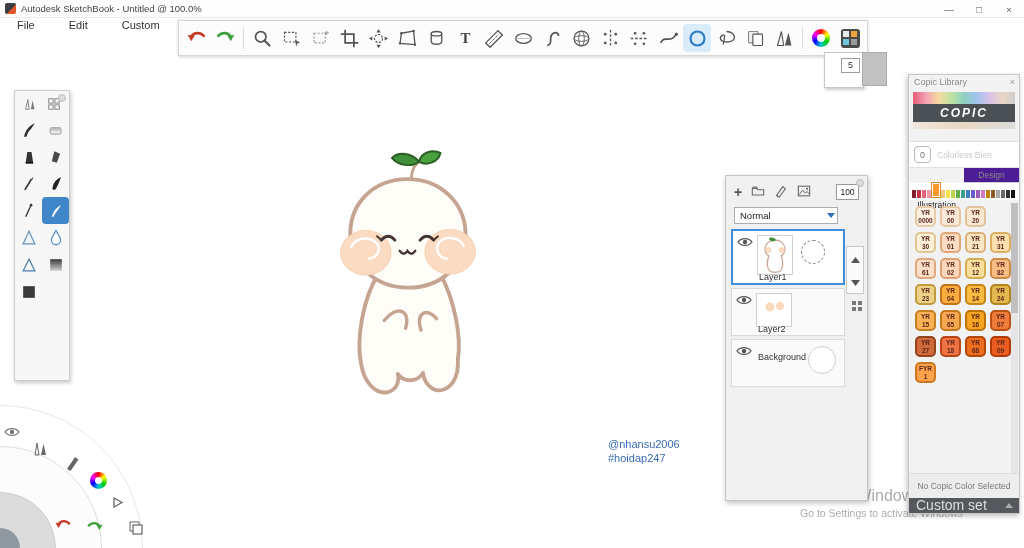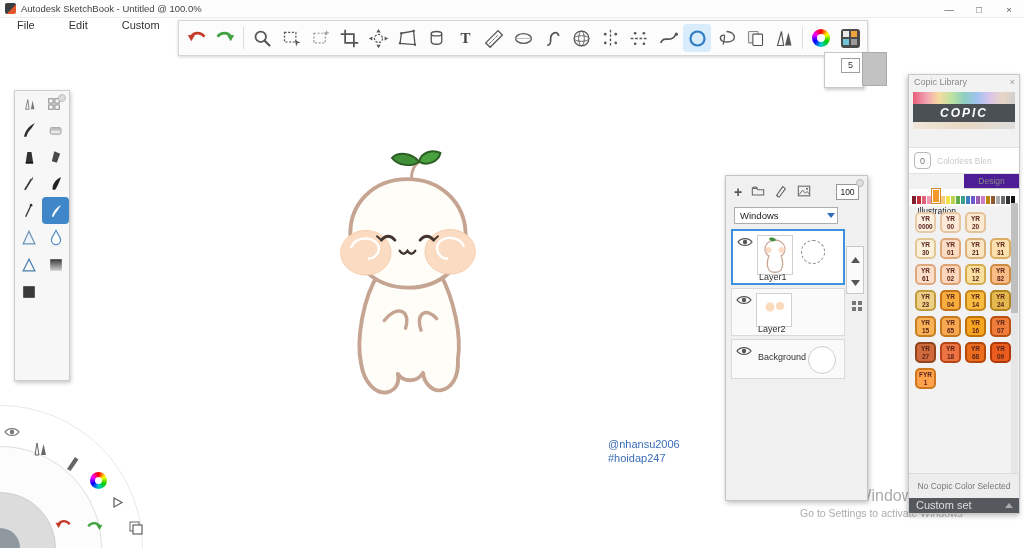--- a/index.html
+++ b/index.html
@@ -80,41 +80,41 @@
   .lname{position:absolute;left:26px;bottom:1px;font-size:9px;color:#333;}
   .bgname{position:absolute;left:26px;top:12px;font-size:9px;color:#333;}
   .bgswatch{position:absolute;right:8px;top:6px;width:26px;height:26px;border-radius:50%;background:#fff;border:1px solid #cfcfcf;}
   .reorder{position:absolute;right:3px;top:70px;width:16px;height:46px;background:#fafafa;border:1px solid #c9c9c9;display:flex;flex-direction:column;align-items:center;justify-content:space-around;}
   .gridico{position:absolute;right:4px;top:122px;}
 
   
   #copic-panel{position:absolute;left:908px;top:74px;width:112px;height:440px;background:#f2f2f2;border:1px solid #c8c8c8;box-shadow:-1px 2px 5px rgba(0,0,0,.25);z-index:12;box-sizing:border-box;}
   .cp-title{height:15px;font-size:9px;color:#888;padding-left:5px;line-height:15px;position:relative;}
   .cp-close{position:absolute;right:4px;top:0;font-size:9px;color:#999;line-height:15px;}
-  .cp-logo{margin:2px 4px 18px 4px;}
+  .cp-logo{margin:2px 4px 12px 4px;}
   .lg-top{height:12px;background:linear-gradient(90deg,#e85d75,#f2a0b5,#f7d9a0,#bfe3a0,#8fd0c0,#9fc3ef,#d9c3ea,#e9d5c5,#cfcfcf);}
   .lg-mid{height:18px;background:#4b5055;color:#fff;font-size:12px;font-weight:bold;font-style:italic;text-align:center;line-height:18px;letter-spacing:2px;}
   .lg-bot{height:7px;background:linear-gradient(90deg,#f0e6da,#e8d8c2,#dddddd);}
   .cp-colorless{height:25px;background:#fff;display:flex;align-items:center;padding:0 5px;gap:6px;border-top:1px solid #e2e2e2;border-bottom:1px solid #e2e2e2;}
   .cl-chip{width:17px;height:17px;border:1.5px solid #b9b9b9;border-radius:4px;font-size:9px;color:#777;text-align:center;line-height:16px;background:#fefefe;box-sizing:border-box;}
   .cl-label{font-size:8.5px;color:#c9c9c9;white-space:nowrap;overflow:hidden;text-overflow:ellipsis;flex:1;}
   .cp-tabs{display:flex;height:15px;font-size:8.5px;}
   .tab{flex:1;text-align:center;line-height:15px;background:#4c1d95;color:#888;border-bottom:1px solid #cfcfcf;}
   .tab.active{background:#fff;color:#222;border-bottom:1px solid #fff;margin-top:30px;}
   .cp-swatches{height:14px;background:#fff;display:flex;align-items:flex-end;gap:1px;padding:1px 3px 2px 3px;}
   .sw{width:4px;height:8px;}
   .sw.sel{width:6px;height:12px;border:1px solid #fff;box-shadow:0 0 0 1px #d88a2a;position:relative;top:-1px;}
   .cp-chips{padding:6px 4px 0 6px;}
   .chip-row{display:flex;gap:4px;margin-bottom:5px;}
   .chip{width:21px;height:21px;border-radius:5px;border:2px solid #ccc;display:flex;flex-direction:column;align-items:center;justify-content:center;font-size:6.5px;font-weight:bold;color:#5a241a;line-height:1.1;box-sizing:border-box;}
   .chip span{pointer-events:none;}
   .cp-scroll{position:absolute;right:1px;top:128px;width:7px;height:295px;background:#e6e6e6;}
   .cp-thumb{position:absolute;top:0;left:0;width:7px;height:110px;background:#c0c0c0;}
   .cp-status{position:absolute;left:0;right:0;bottom:15px;height:24px;background:#ededed;border-top:1px solid #dcdcdc;font-size:8.5px;color:#777;text-align:center;line-height:24px;}
-  .cp-custom{position:absolute;left:0;right:0;bottom:0;height:15px;background:#55595e;color:#ddd;font-size:11px;line-height:15px;padding-left:7px;box-sizing:border-box;}
+  .cp-custom{position:absolute;left:0;right:0;bottom:0;height:15px;background:#55595e;color:#ddd;font-size:14px;line-height:15px;padding-left:7px;box-sizing:border-box;}
   .cp-up{position:absolute;right:6px;top:5px;width:0;height:0;border-left:4px solid transparent;border-right:4px solid transparent;border-bottom:5px solid #aaa;}
 </style>
 </head>
 <body>
 
 <div id="app">
 
   <div id="canvas-area"></div>
 
   <header id="titlebar">
@@ -480,21 +480,21 @@
             <line x1="3" y1="13" x2="5" y2="15" stroke="#666" stroke-width="1.2"></line>
           </svg></button>
       <button><svg viewBox="0 0 16 16">
             <rect x="1.5" y="2.5" width="13" height="11" fill="none" stroke="#666" stroke-width="1.2"></rect>
             <path d="M2.5 12 L6.5 7 L9.5 10.5 L11.5 8.5 L14 11.5" fill="none" stroke="#666" stroke-width="1.1"></path>
             <circle cx="11.5" cy="5.5" r="1.2" fill="#666"></circle>
           </svg></button>
       <div class="opacity">100</div>
     </div>
     <div class="lp-blend">
-      <div class="blendbox"><span>Windows</span><span class="arrow"></span></div>
+      <div class="blendbox"><span>Normal</span><span class="arrow"></span></div>
     </div>
 
     <div class="layer-row selected" style="height:56px">
       <button class="eyebtn"><svg width="16" height="12" viewBox="0 0 16 12">
             <path d="M1 6 C4 1.5 12 1.5 15 6 C12 10.5 4 10.5 1 6 Z" fill="none" stroke="#555" stroke-width="1.3"></path>
             <circle cx="8" cy="6" r="2.2" fill="#555"></circle>
           </svg></button>
       <span class="thumb"><svg width="34" height="38" viewBox="0 0 34 38">
             <ellipse cx="17" cy="13" rx="10" ry="9" fill="#fff" stroke="#c8a795" stroke-width="1.3"></ellipse>
             <path d="M11 19 C9 25 9 31 11 34 C13 37 21 37 23 34 C25 31 25 25 23 19" fill="#fff" stroke="#c8a795" stroke-width="1.3"></path>
@@ -509,21 +509,21 @@
       <button class="eyebtn"><svg width="16" height="12" viewBox="0 0 16 12">
             <path d="M1 6 C4 1.5 12 1.5 15 6 C12 10.5 4 10.5 1 6 Z" fill="none" stroke="#555" stroke-width="1.3"></path>
             <circle cx="8" cy="6" r="2.2" fill="#555"></circle>
           </svg></button>
       <span class="thumb" style="height:34px"><svg width="34" height="32" viewBox="0 0 34 32">
             <circle cx="13" cy="13" r="4.5" fill="#fbd9bd"></circle>
             <circle cx="23" cy="12" r="4" fill="#fbd9bd"></circle>
           </svg></span>
       <span class="lname">Layer2</span>
     </div>
-    <div class="layer-row" style="height:40px">
+    <div class="layer-row" style="height:48px">
       <button class="eyebtn"><svg width="16" height="12" viewBox="0 0 16 12">
             <path d="M1 6 C4 1.5 12 1.5 15 6 C12 10.5 4 10.5 1 6 Z" fill="none" stroke="#555" stroke-width="1.3"></path>
             <circle cx="8" cy="6" r="2.2" fill="#555"></circle>
           </svg></button>
       <span class="bgname">Background</span>
       <span class="bgswatch"></span>
     </div>
 
     <div class="reorder">
       <button><svg width="9" height="6" viewBox="0 0 9 6">

